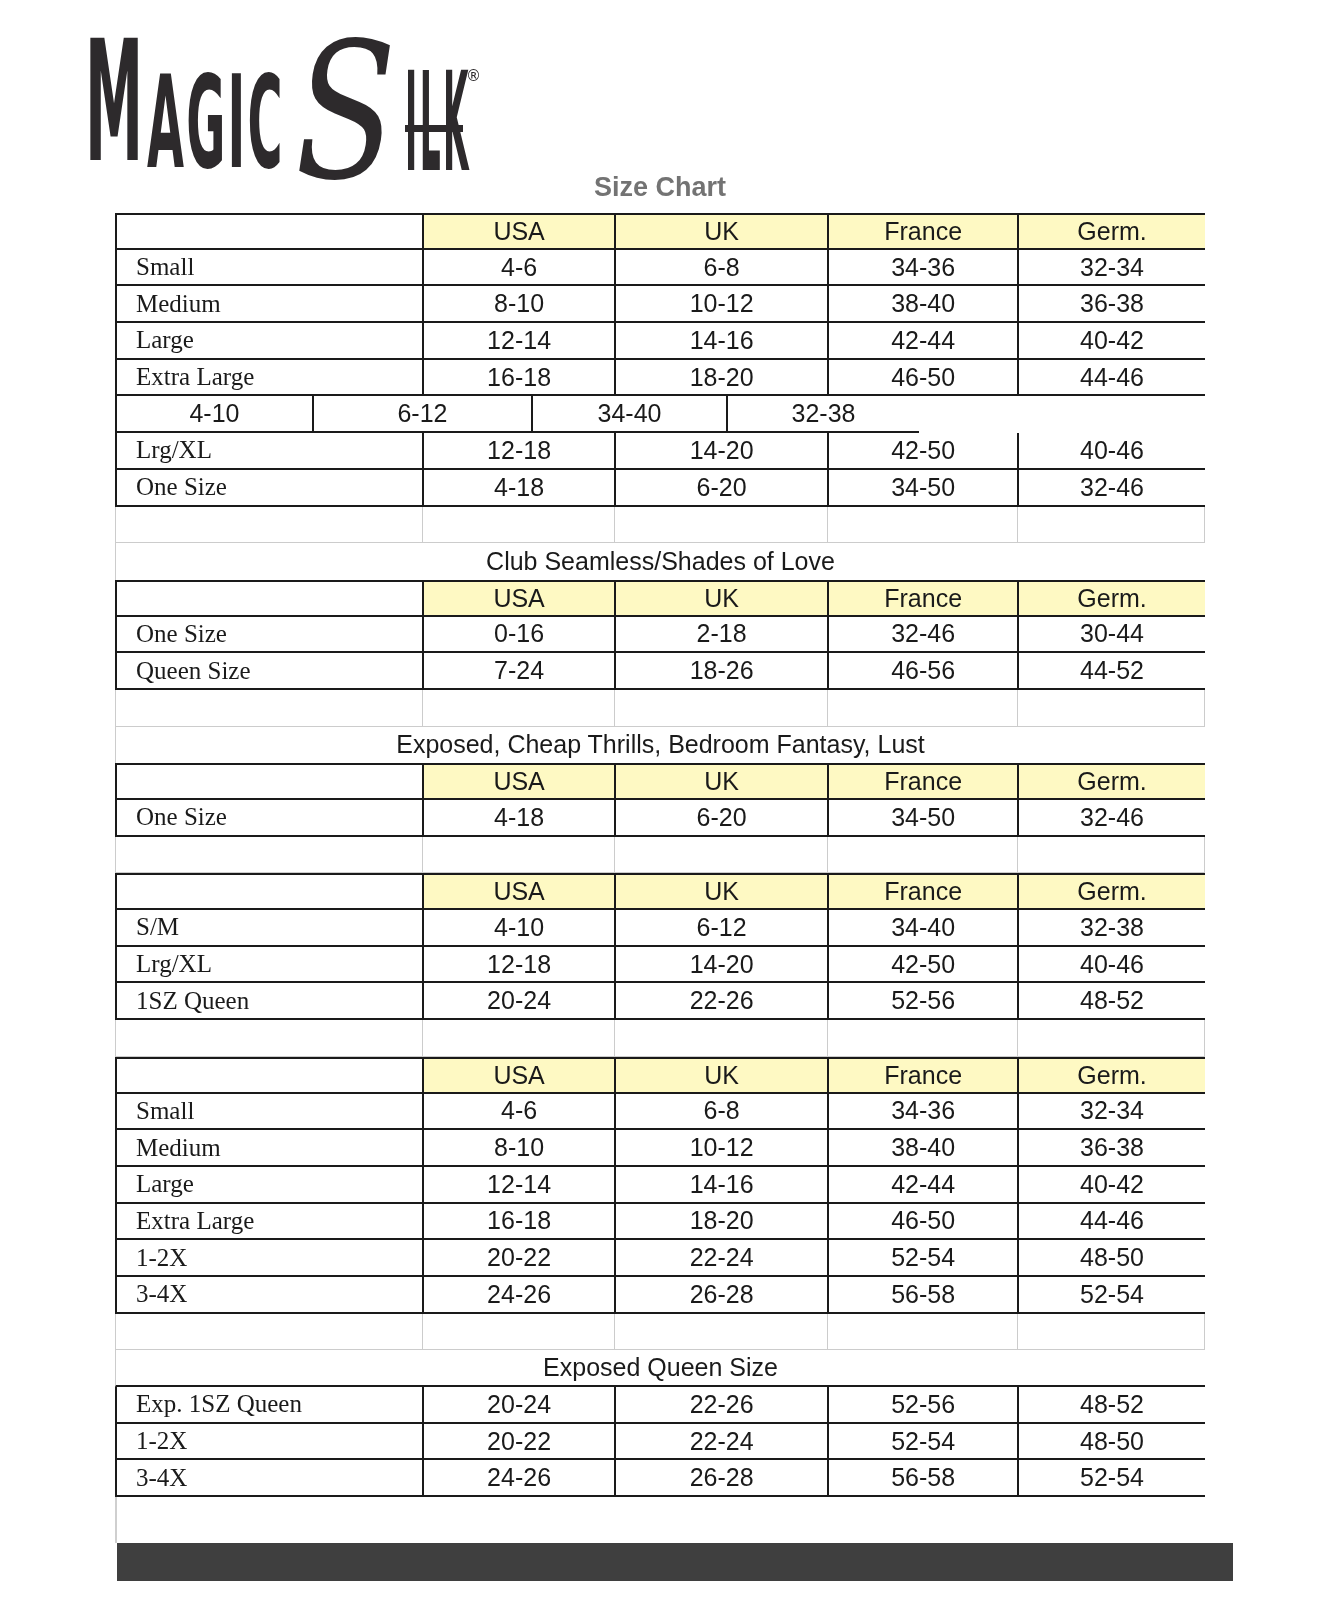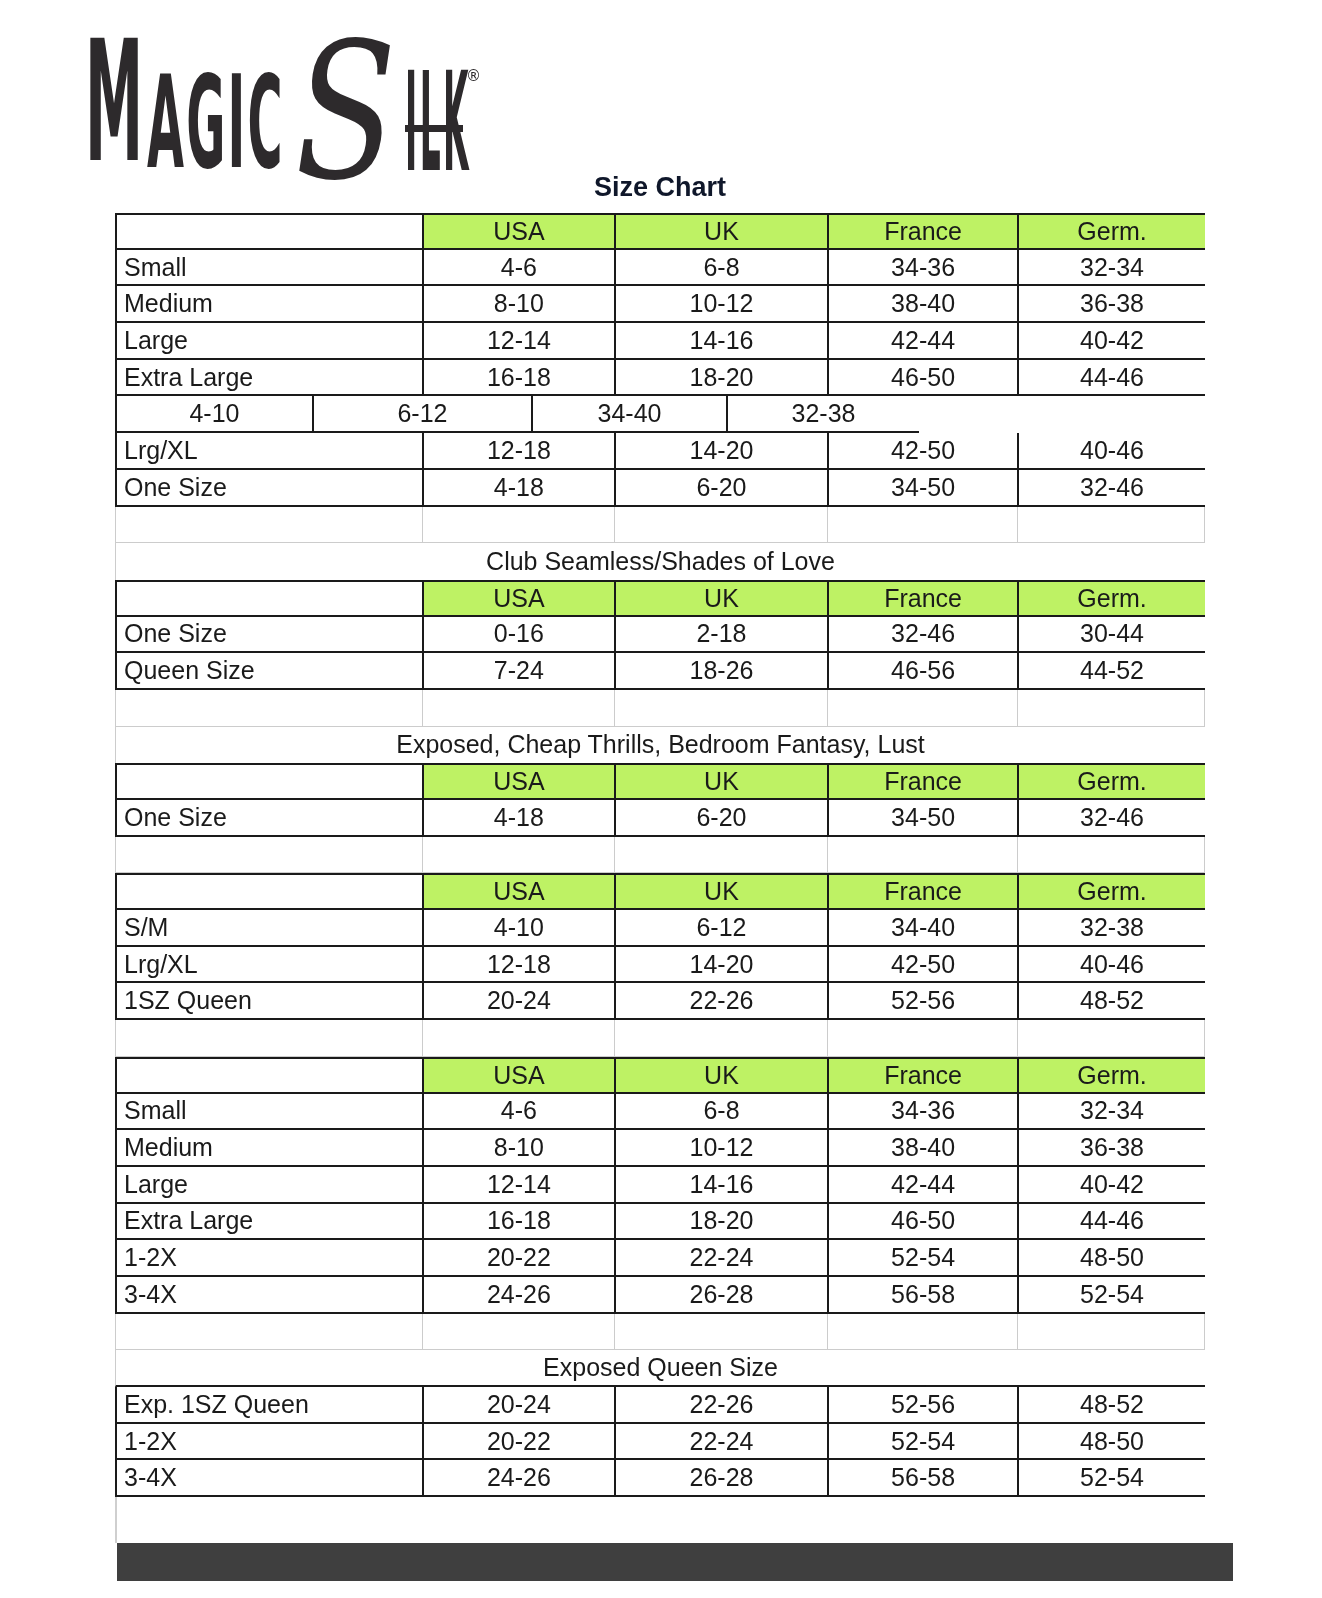--- a/index.html
+++ b/index.html
@@ -5,34 +5,34 @@
   html,body{margin:0;padding:0;background:#fff;}
   .page{
     position:relative;width:1322px;height:1598px;background:#ffffff;
     font-family:"Liberation Sans",sans-serif;overflow:hidden;
   }
   
   .logo{position:absolute;left:85px;top:33px;width:400px;height:150px;}
   
   .doc-title{
     position:absolute;left:115px;top:172px;width:1090px;height:32px;
-    text-align:center;font-size:27px;font-weight:bold;color:#0f172a;line-height:30px;
+    text-align:center;font-size:27px;font-weight:bold;color:#737373;line-height:30px;
   }
   
   .sheet{position:absolute;left:115px;top:213px;width:1090px;}
   .row{display:flex;height:36.7px;box-sizing:border-box;}
   .cell{
     box-sizing:border-box;display:flex;align-items:center;justify-content:center;
     font-size:25px;color:#1a1a1a;overflow:hidden;white-space:nowrap;
   }
   .c0{width:315px}.c1{width:197px}.c2{width:219px}.c3{width:195px}.c4{width:193px}
-  .cell.label{justify-content:flex-start;padding-left:7px;}
+  .cell.label{justify-content:flex-start;padding-left:19px;font-family:Liberation Serif, serif;}
   .full{width:1090px;font-weight:normal;}
   .row.header .cell{
-    background:#bef264;
+    background:#fef9c3;
     border-top:2px solid #1a1a1a;border-bottom:2px solid #1a1a1a;border-left:2px solid #1a1a1a;
   }
   .row.header .cell.label{background:#ffffff;}
   .row.data .cell{border-bottom:2px solid #1a1a1a;border-left:2px solid #1a1a1a;}
   .row.sep .cell{border-left:1px solid #cccccc;border-bottom:1px solid #cccccc;}
   .row.sep .c4{border-right:1px solid #cccccc;}
   .row.title-row{border-left:1px solid #cccccc;}
   .row.title-row.t-dark{border-bottom:2px solid #1a1a1a;text-align:center;}
   
   .left-stub{position:absolute;left:115px;top:1497px;width:2px;height:46px;background:#cfcfcf;}

